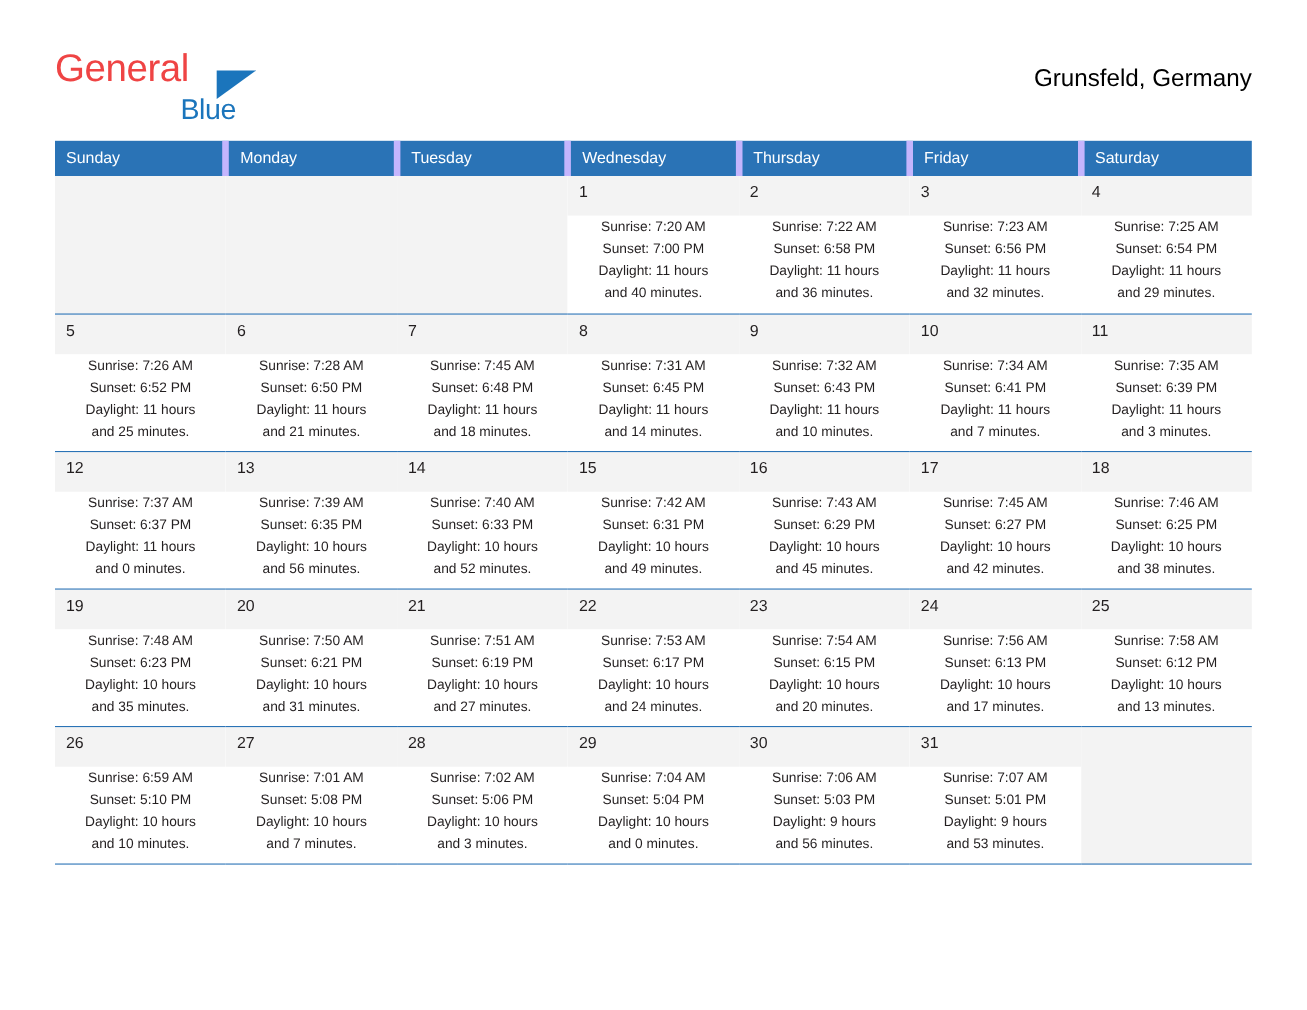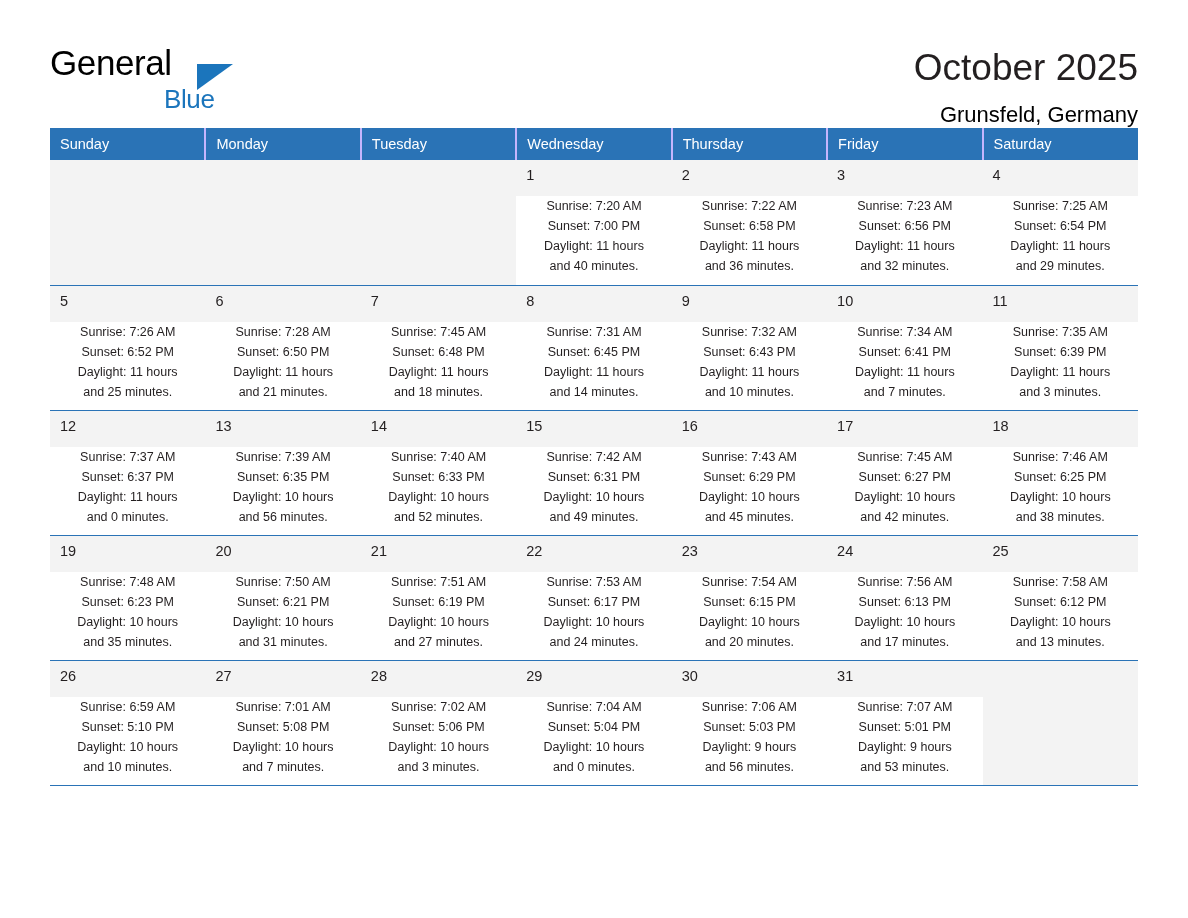--- a/index.html
+++ b/index.html
@@ -30,21 +30,21 @@
     height: 110px;
     box-sizing: border-box;
   }
   .logo {
     position: relative;
     width: 200px;
     height: 72px;
   }
   .logo-general {
     font-size: 35px;
-    color: #000000;
+    color: #ef4444;
     letter-spacing: -0.4px;
     line-height: 38px;
     font-weight: normal;
   }
   .logo-blue {
     font-size: 26px;
     color: #1b75bc;
     letter-spacing: -0.4px;
     line-height: 34px;
     margin-left: 114px;
@@ -86,21 +86,21 @@
     table-layout: fixed;
   }
   .calendar th {
     background: #2a73b6;
     color: #ffffff;
     font-size: 14.5px;
     font-weight: normal;
     text-align: left;
     padding: 8px 0 8px 10px;
     height: 16px;
-    border-right: 2px solid #c4b5fd;
+    border-right: 6px solid #c4b5fd;
   }
   .calendar th:last-child { border-right: none; }
   .calendar td {
     vertical-align: top;
     width: 155.4px;
     height: 110px;
     padding: 0;
     border-bottom: 1px solid #2a73b6;
     background: #ffffff;
   }
@@ -136,21 +136,20 @@
 
 <div class="page">
 
   <div class="header">
     <div class="logo">
       <span class="logo-general">General</span>
       <span class="logo-triangle"></span>
       <span class="logo-blue">Blue</span>
     </div>
     <div class="title-block">
-      <div class="month-title">October 2025</div>
       <div class="location">Grunsfeld, Germany</div>
     </div>
   </div>
 
   <table class="calendar">
     <thead>
       <tr>
         <th>Sunday</th>
         <th>Monday</th>
         <th>Tuesday</th>

